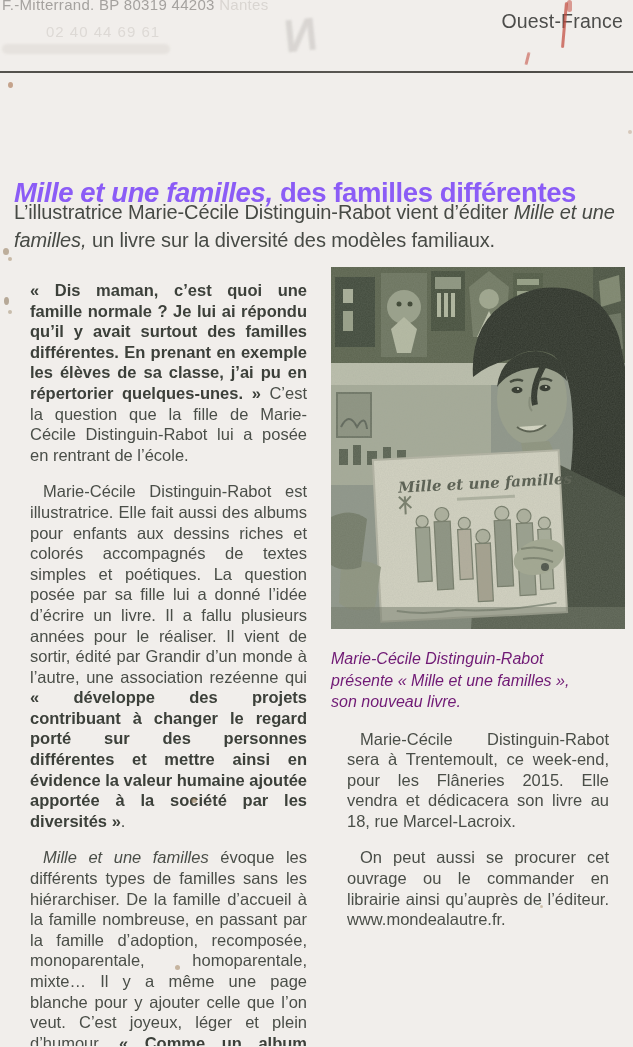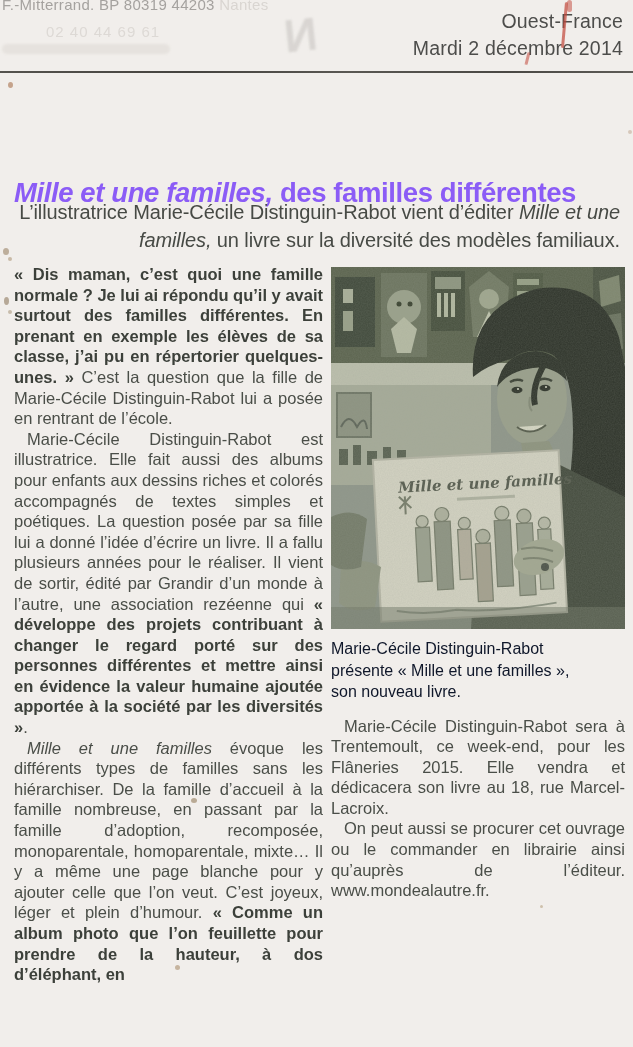--- a/index.html
+++ b/index.html
@@ -52,40 +52,40 @@
   }
   
   .headline{
     position:absolute;top:159px;left:14px;width:612px;
     font-size:27.5px;font-weight:bold;color:#8b5cf6;letter-spacing:-.4px;
     white-space:nowrap;
   }
   .headline .ital{font-style:italic;}
   .standfirst{
     position:absolute;top:199px;left:14px;width:606px;
-    font-size:20px;line-height:27.5px;color:#474a45;letter-spacing:-.1px;text-align:right;
+    font-size:20px;line-height:27.5px;color:#474a45;letter-spacing:-.1px;
   }
   .standfirst .ital{font-style:italic;}
   
   .body-columns{
     position:absolute;top:264px;left:14px;width:612px;height:782px;overflow:hidden;
   }
   .col-left{position:absolute;top:0;left:0;width:309px;}
   .col-right{position:absolute;top:3px;left:317px;width:294px;}
   .body-text p{
-    margin:0;font-size:16.5px;line-height:20.6px;text-align:justify;color:#4a4e48;
+    margin:16px;font-size:16.5px;line-height:20.6px;text-align:justify;color:#4a4e48;
   }
   .body-text p.indent{text-indent:13px;}
   .body-text b{color:#3c403a;}
   .body-text .ital{font-style:italic;}
   
   .photo-frame{width:294px;height:362px;overflow:hidden;background:#8f968a;}
   .photo-caption{
-    margin-top:9px;width:262px;
-    font-size:16px;line-height:21.5px;color:#0f172a;
+    margin-top:19px;width:262px;
+    font-size:16px;line-height:21.5px;font-style:italic;color:#701a75;
   }
   .col-right .body-text{margin-top:13px;}
   
   .speck{position:absolute;border-radius:50%;filter:blur(.5px);}
   .s1{top:82px;left:8px;width:5px;height:6px;background:#a2673f;opacity:.55;}
   .s2{top:248px;left:3px;width:6px;height:7px;background:#8a6f4e;opacity:.5;}
   .s3{top:257px;left:8px;width:4px;height:4px;background:#9a7c55;opacity:.45;}
   .s4{top:297px;left:4px;width:5px;height:8px;background:#7d6546;opacity:.5;}
   .s5{top:310px;left:8px;width:4px;height:4px;background:#8d734f;opacity:.4;}
   .s6{top:798px;left:191px;width:6px;height:5px;background:#8d734f;opacity:.55;}
@@ -98,21 +98,20 @@
 
 <div class="page">
 
   <div class="return-address"><span>F.-Mitterrand. BP 80319 44203 </span><span class="fade-tail">Nantes</span></div>
   <div class="faded-phone">02 40 44 69 61</div>
   <div class="faded-contact-line"></div>
   <div class="watermark">N</div>
 
   <div class="masthead">
     <div>Ouest-France</div>
-    <div>Mardi 2 décembre 2014</div>
   </div>
   <div class="red-mark-1"></div>
   <div class="red-mark-1b"></div>
   <div class="red-mark-2"></div>
   <div class="header-rule"></div>
 
   <h1 class="headline"><span class="ital">Mille et une familles,</span><span> des familles différentes</span></h1>
   <div class="standfirst"><span>L’illustratrice Marie-Cécile Distinguin-Rabot vient d’éditer </span><span class="ital">Mille et une familles,</span><span> un livre sur la diversité des modèles familiaux.</span></div>
 
   <div class="body-columns">

